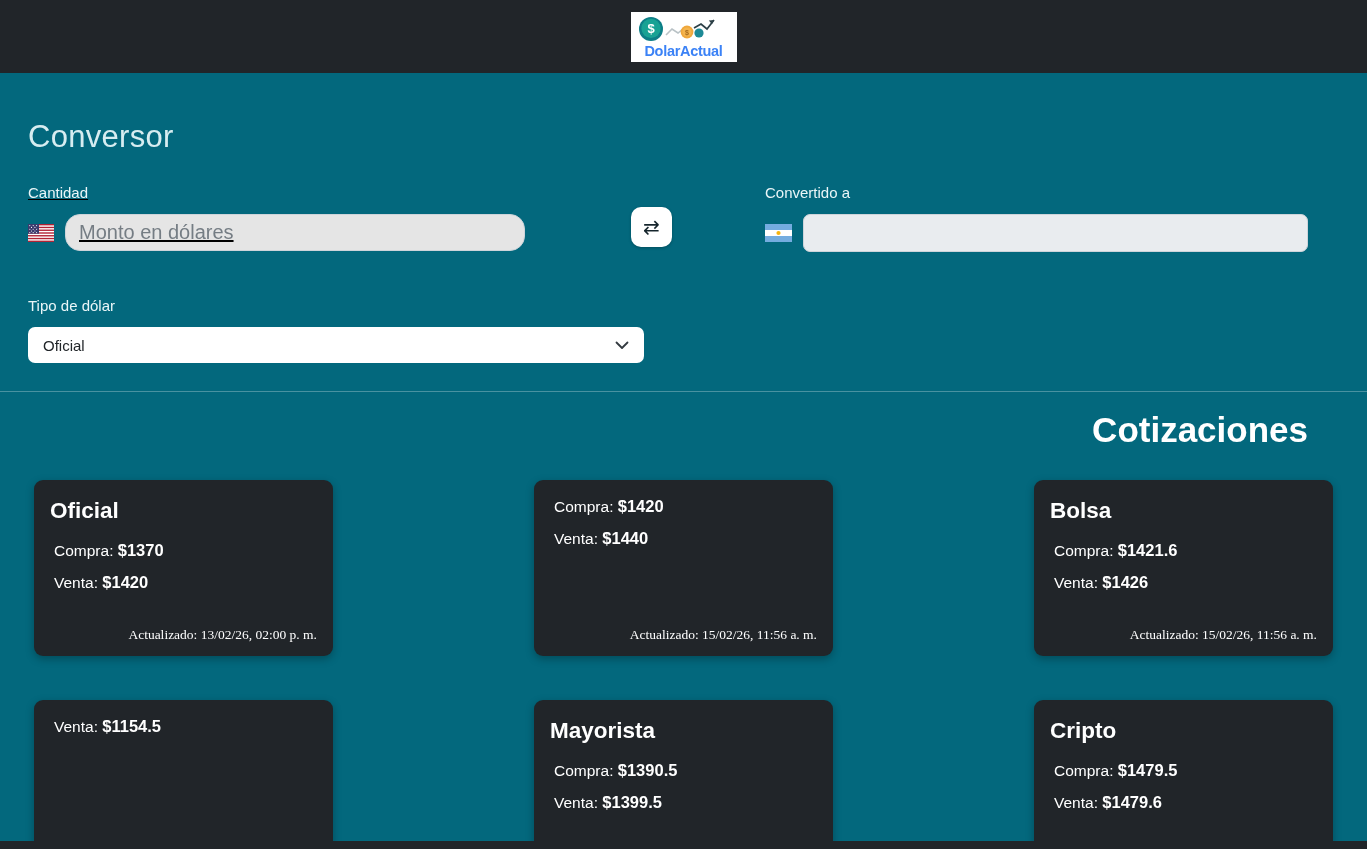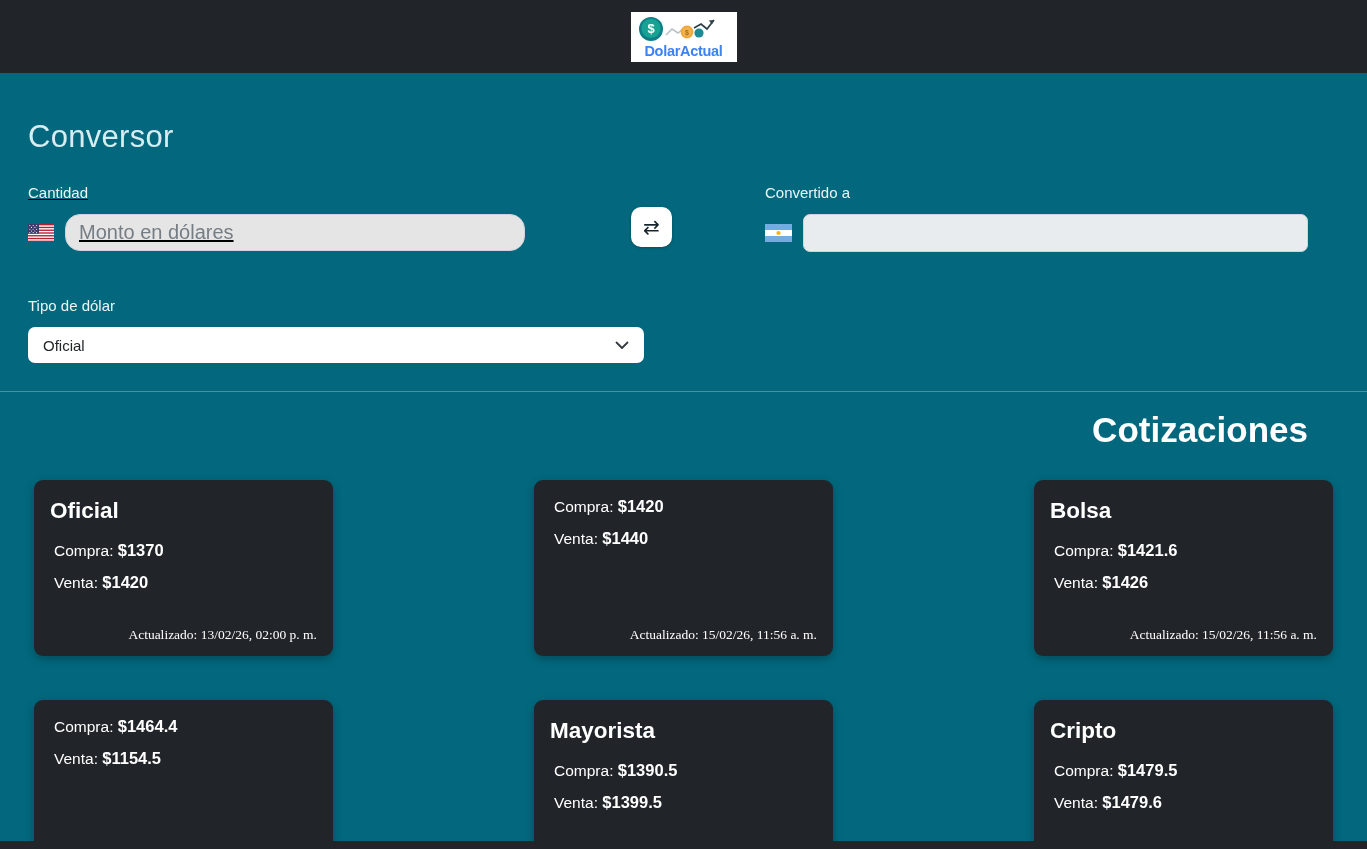--- a/index.html
+++ b/index.html
@@ -280,21 +280,20 @@
   </article>
 
   <article class="card">
     <h3 class="card-title">Bolsa</h3>
     <p class="rate"><span>Compra:</span> <strong>$1421.6</strong></p>
     <p class="rate"><span>Venta:</span> <strong>$1426</strong></p>
     <div class="card-updated">Actualizado: 15/02/26, 11:56 a. m.</div>
   </article>
 
   <article class="card">
-    <p class="rate"><span>Compra:</span> <strong>$1464.4</strong></p>
     <p class="rate"><span>Venta:</span> <strong>$1154.5</strong></p>
 
   </article>
 
   <article class="card">
     <h3 class="card-title">Mayorista</h3>
     <p class="rate"><span>Compra:</span> <strong>$1390.5</strong></p>
     <p class="rate"><span>Venta:</span> <strong>$1399.5</strong></p>
 
   </article>

